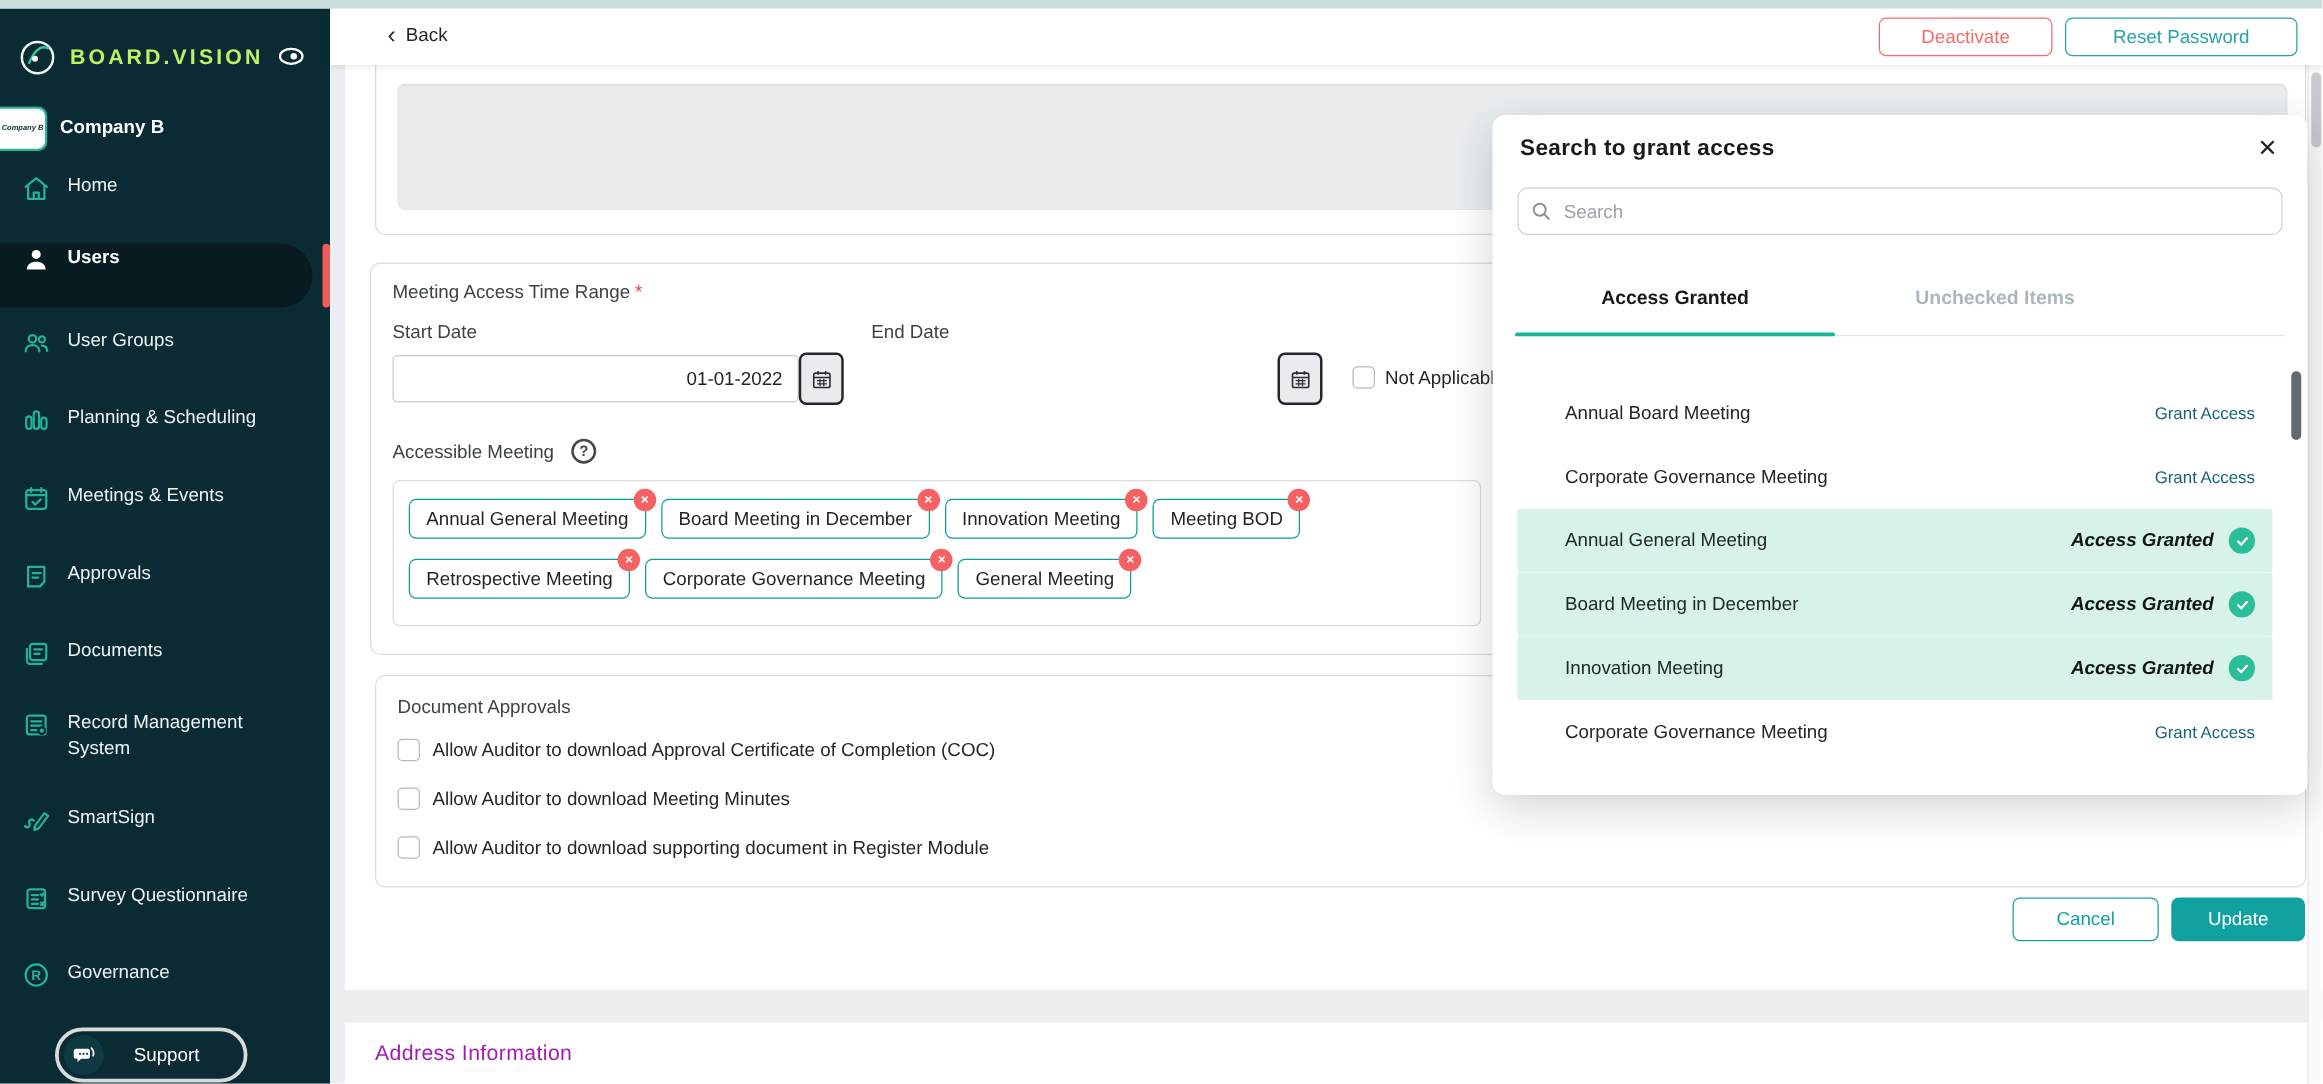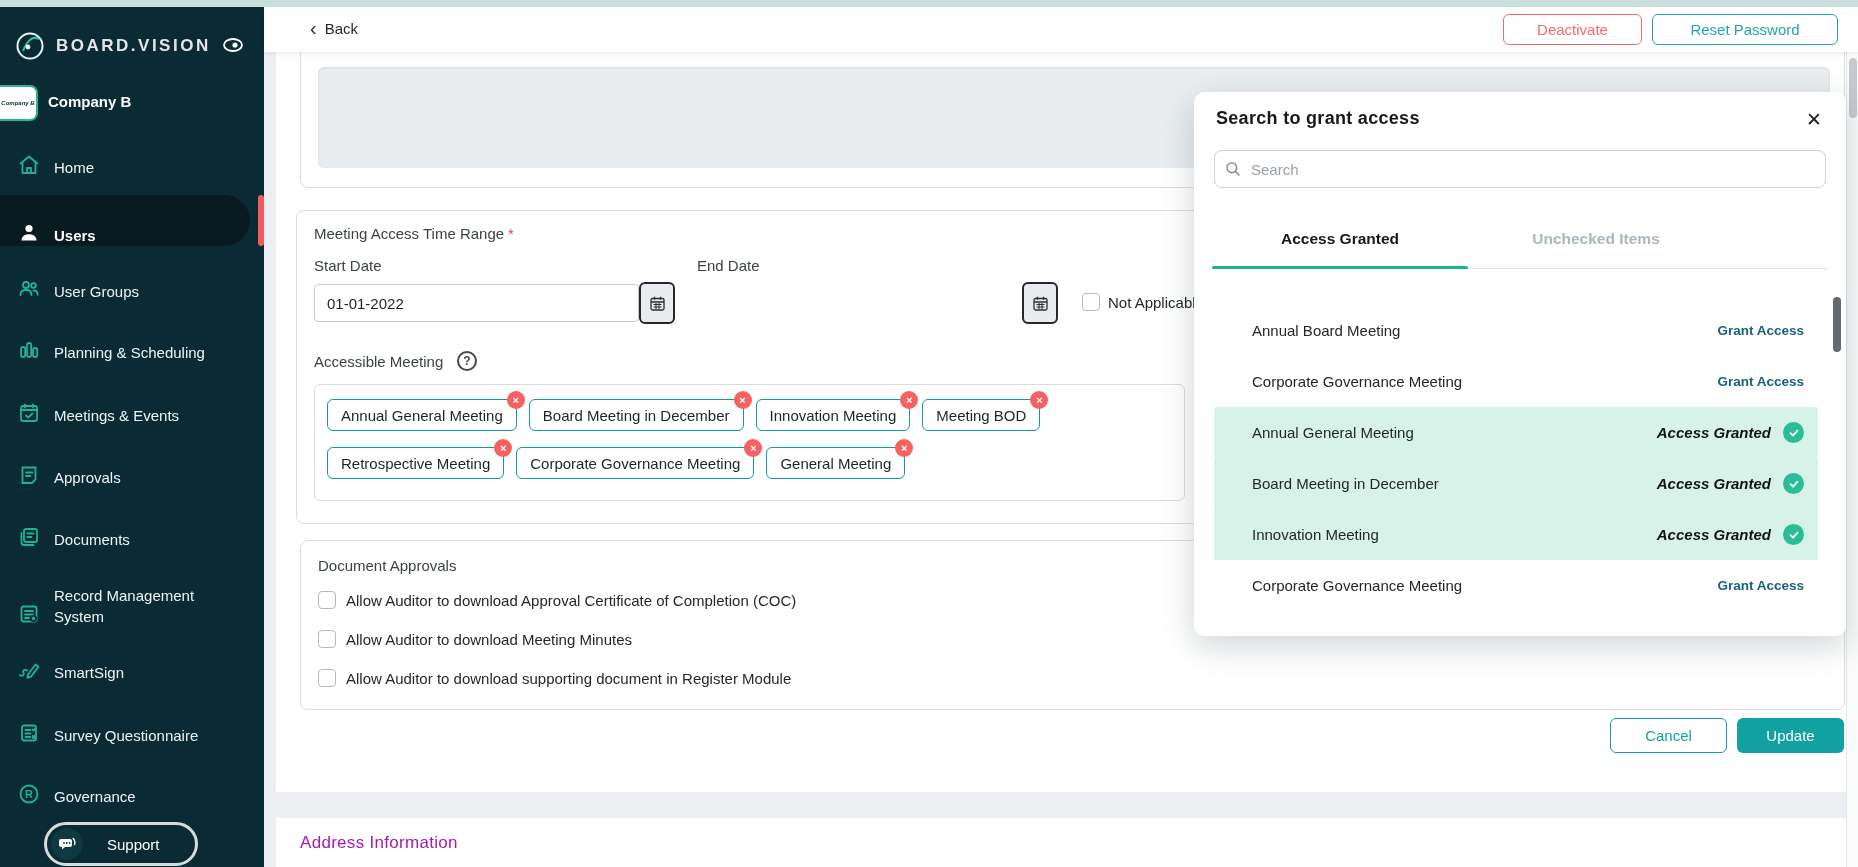--- a/index.html
+++ b/index.html
@@ -7,28 +7,28 @@
   #app{position:relative;width:1858px;height:867px;overflow:hidden;
        font-family:"Liberation Sans","DejaVu Sans",sans-serif;color:#23282c;}
 
   
   .top-strip{position:absolute;left:0;top:0;width:1858px;height:7px;background:#c9dfdd;}
 
   
   .sidebar{position:absolute;left:0;top:7px;width:264px;height:860px;background:#0a2b33;}
   .logo-row{position:absolute;left:14px;top:22px;width:236px;height:34px;display:flex;align-items:center;}
   .logo-mark{width:32px;height:32px;flex:0 0 32px;}
-  .logo-text{margin-left:10px;color:#e5e5e5;font-size:17px;font-weight:bold;letter-spacing:2.5px;}
+  .logo-text{margin-left:10px;color:#bef264;font-size:17px;font-weight:bold;letter-spacing:2.5px;}
   .collapse-eye{position:absolute;right:4px;top:6px;width:26px;height:20px;cursor:pointer;}
   .company-row{position:absolute;left:0;top:78px;width:264px;height:40px;}
   .company-avatar{position:absolute;left:0;top:0;width:38px;height:36px;background:#fff;border:2px solid #2ab49a;
                   border-left:none;border-radius:0 8px 8px 0;display:flex;align-items:center;justify-content:center;}
   .company-avatar span{font-size:6px;font-style:italic;color:#0a2b33;font-weight:bold;}
   .company-name{position:absolute;left:48px;top:8px;color:#fff;font-size:15px;font-weight:bold;}
-  .nav-item{position:absolute;left:0;width:250px;height:40px;display:flex;align-items:flex-end;
+  .nav-item{position:absolute;left:0;width:250px;height:40px;display:flex;align-items:flex-start;
             padding-left:16px;cursor:pointer;}
   .nav-item .icn{width:26px;height:26px;flex:0 0 26px;display:flex;align-items:center;justify-content:center;}
   .nav-item .lbl{margin-left:12px;color:#eef4f4;font-size:15px;line-height:1.4;}
   .nav-item.selected{height:51px;background:#071b21;border-radius:0 26px 26px 0;}
   .nav-item.selected .lbl{color:#fff;font-weight:bold;}
   .nav-red-bar{position:absolute;left:258px;width:6px;background:#f15b5b;border-radius:3px;}
   .nav-item.two-line{height:60px;}
   .nav-item.two-line .lbl{width:160px;}
   .support-pill{position:absolute;left:44px;top:815px;width:154px;height:44px;background:#0a2b33;
                 border:3px solid #d7dbdc;border-radius:24px;display:flex;align-items:center;cursor:pointer;}
@@ -58,21 +58,21 @@
   .card{position:absolute;background:#fff;border:1px solid #d9dce0;border-radius:8px;z-index:1;}
   .card1{left:300px;top:20px;width:1545px;height:168px;}
   .gray-box{position:absolute;left:17px;top:46px;width:1512px;height:101px;background:#e9edf0;border-radius:6px;
             box-shadow:inset 0 1px 3px rgba(0,0,0,.08);}
   .card2{left:296px;top:210px;width:1545px;height:314px;}
   .card3{left:300px;top:540px;width:1545px;height:170px;}
   .sec-label{position:absolute;font-size:15px;color:#3c4347;}
   .req{color:#e5484d;margin-left:4px;}
   .field-label{position:absolute;font-size:15px;color:#3c4347;}
   .date-input{position:absolute;width:325px;height:38px;border:1px solid #c7cbce;border-radius:4px;
-              font-size:15px;color:#1f2428;padding:16px 12px;font-family:inherit;background:#fff;}
+              font-size:15px;color:#1f2428;padding:16px 12px;font-family:inherit;background:#fff;text-align:right;}
   .cal-btn{position:absolute;width:36px;height:42px;background:#e9ebee;border:2px solid #23282c;border-radius:6px;
            display:flex;align-items:center;justify-content:center;cursor:pointer;}
   .checkbox{appearance:none;-webkit-appearance:none;width:18px;height:18px;border:1px solid #b4babe;
             border-radius:4px;background:#fff;cursor:pointer;margin:0;}
   .chk-label{position:absolute;font-size:15px;color:#23282c;white-space:nowrap;}
   .help-circ{position:absolute;width:20px;height:20px;border:2px solid #43474b;border-radius:50%;
              display:flex;align-items:center;justify-content:center;font-size:12px;font-weight:bold;color:#43474b;cursor:pointer;}
   .tagbox{position:absolute;left:17px;top:173px;width:871px;height:117px;border:1px solid #d9dce0;border-radius:6px;
           padding:14px 12px;display:flex;flex-wrap:wrap;align-content:flex-start;gap:16px 12px;}
   .tag{position:relative;height:32px;border:1.5px solid #0ba093;border-radius:6px;background:#fff;
@@ -98,21 +98,21 @@
   .panel-search input::placeholder{color:#9aa2a8;}
   .tabs{position:absolute;left:18px;top:120px;width:616px;height:58px;display:flex;}
   .tab{width:256px;text-align:center;font-size:15.5px;font-weight:bold;padding-top:18px;cursor:pointer;position:relative;}
   .tab.active{color:#15191c;}
   .tab.inactive{color:#aab8bd;}
   .tab-divider{position:absolute;left:18px;top:176px;width:616px;height:1px;background:#e2e5e7;}
   .tab-underline{position:absolute;left:18px;top:174px;width:256px;height:3px;background:#17b795;border-radius:2px;}
   .plist{position:absolute;left:20px;top:213px;width:604px;}
   .prow{height:51px;display:flex;align-items:center;padding-left:38px;padding-right:14px;border-radius:2px;cursor:pointer;}
   .prow .pname{font-size:15px;color:#23272b;flex:1;}
-  .prow .plink{font-size:13.5px;font-weight:bold;color:#17637b;cursor:pointer;}
+  .prow .plink{font-size:13.5px;font-weight:normal;color:#17637b;cursor:pointer;}
   .prow.granted{background:#d7f3e9;}
   .prow .pstatus{font-size:15px;font-weight:bold;font-style:italic;color:#101418;}
   .check-circ{width:21px;height:21px;border-radius:50%;background:#2abd97;margin-left:12px;flex:0 0 21px;
               display:flex;align-items:center;justify-content:center;cursor:pointer;}
   .panel-scroll-thumb{position:absolute;right:5px;top:205px;width:8px;height:55px;background:#636b70;border-radius:4px;cursor:grab;}
 </style>
 </head>
 <body>
 
 <div id="app">

